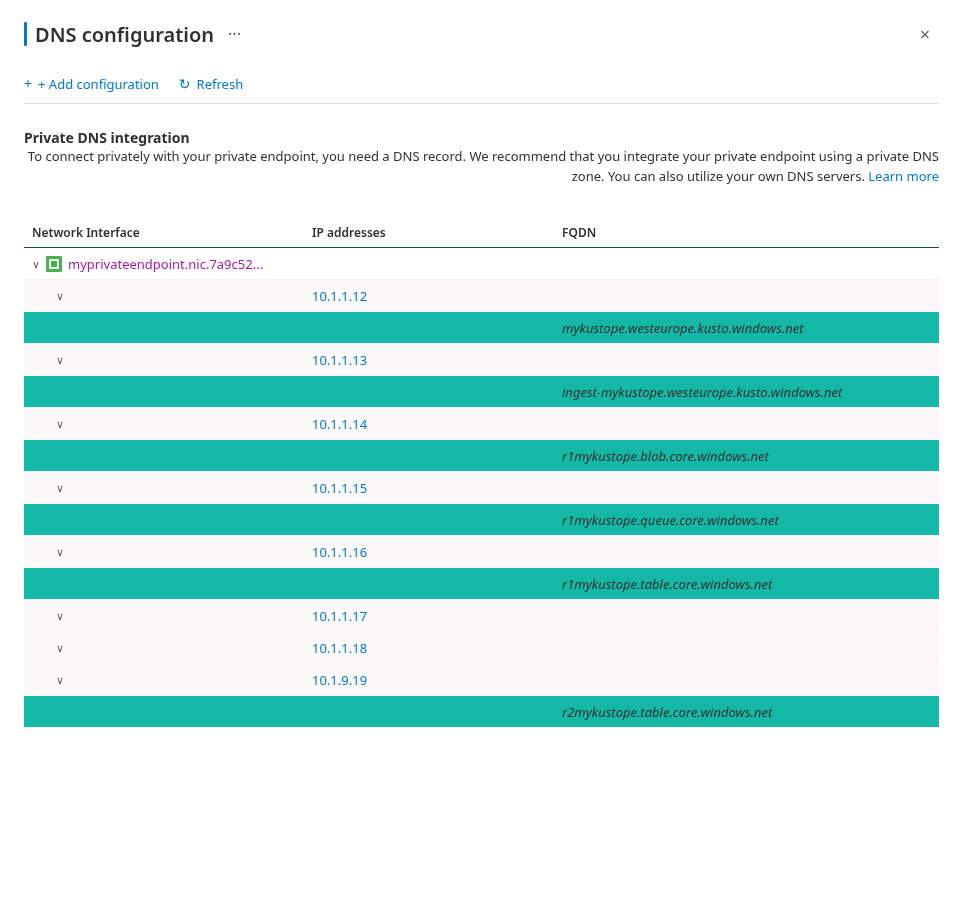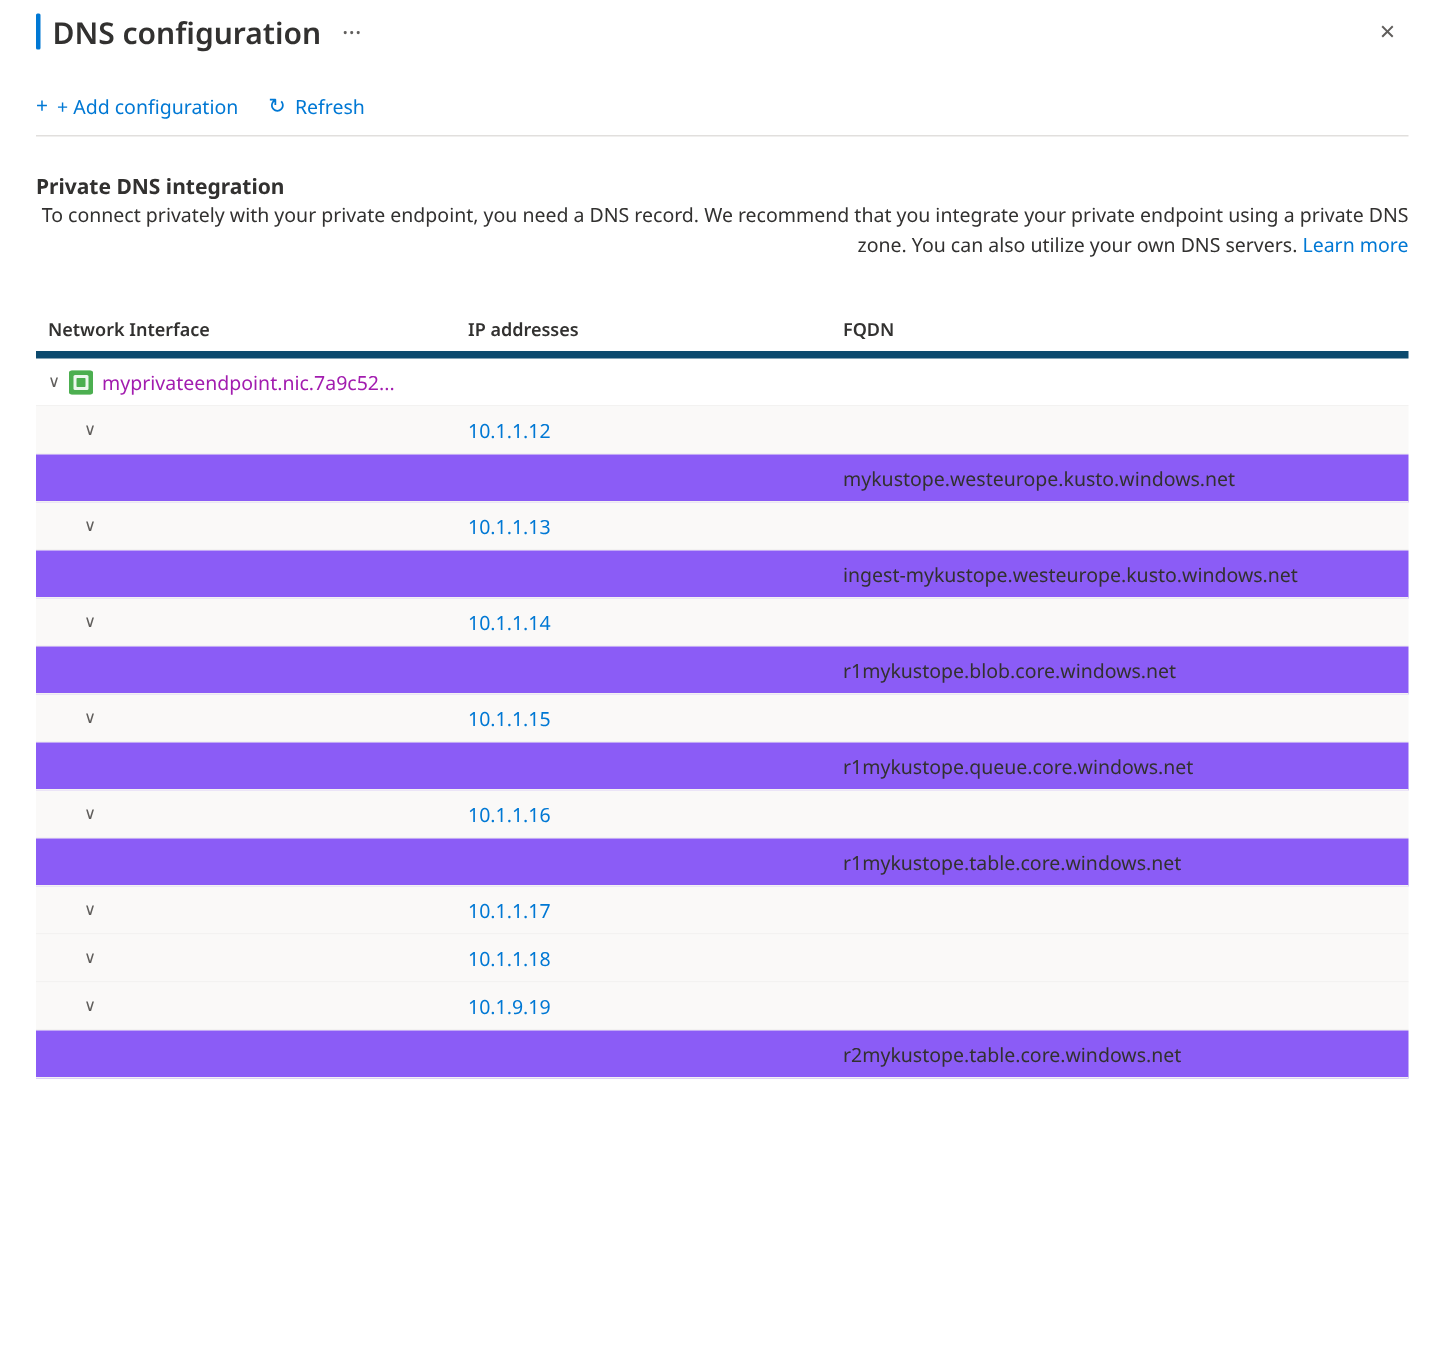--- a/index.html
+++ b/index.html
@@ -9,21 +9,21 @@
       color: #323130;
       background: #fff;
       width: 963px;
       min-height: 906px;
     }
     .panel {
       width: 963px;
       min-height: 906px;
       background: #fff;
       position: relative;
-      padding: 7px 24px;
+      padding: 20px 24px;
     }
     .header {
       display: flex;
       align-items: center;
       justify-content: space-between;
       margin-bottom: 16px;
     }
     .header-left {
       display: flex;
       align-items: center;
@@ -113,21 +113,21 @@
       color: #0078d4;
       margin-bottom: 8px;
     }
     .table-container {
       width: 100%;
     }
     .table-header {
       display: grid;
       grid-template-columns: 280px 250px 1fr;
       padding: 6px 8px;
-      border-bottom: 5px solid #0c4a6e;
+      border-bottom: 1px solid #0c4a6e;
       font-size: 12px;
       font-weight: 600;
       color: #323130;
     }
     .table-row {
       display: grid;
       grid-template-columns: 280px 250px 1fr;
       padding: 6px 8px;
       border-bottom: 1px solid #f3f2f1;
       font-size: 13px;
@@ -164,21 +164,22 @@
     }
     .fqdn-cell {
       color: #323130;
       font-size: 13px;
     }
     .indent-1 { padding-left: 24px; }
     .row-sub {
       background: #faf9f8;
     }
     .row-fqdn {
-      background: #8b5cf6;
+      background: #14b8a6;
+      font-style: italic;
     }
   </style>
 </head>
 <body>
 
 <div class="panel">
 
   <div class="header">
     <div class="header-left">
       <span class="title-bar"></span>

